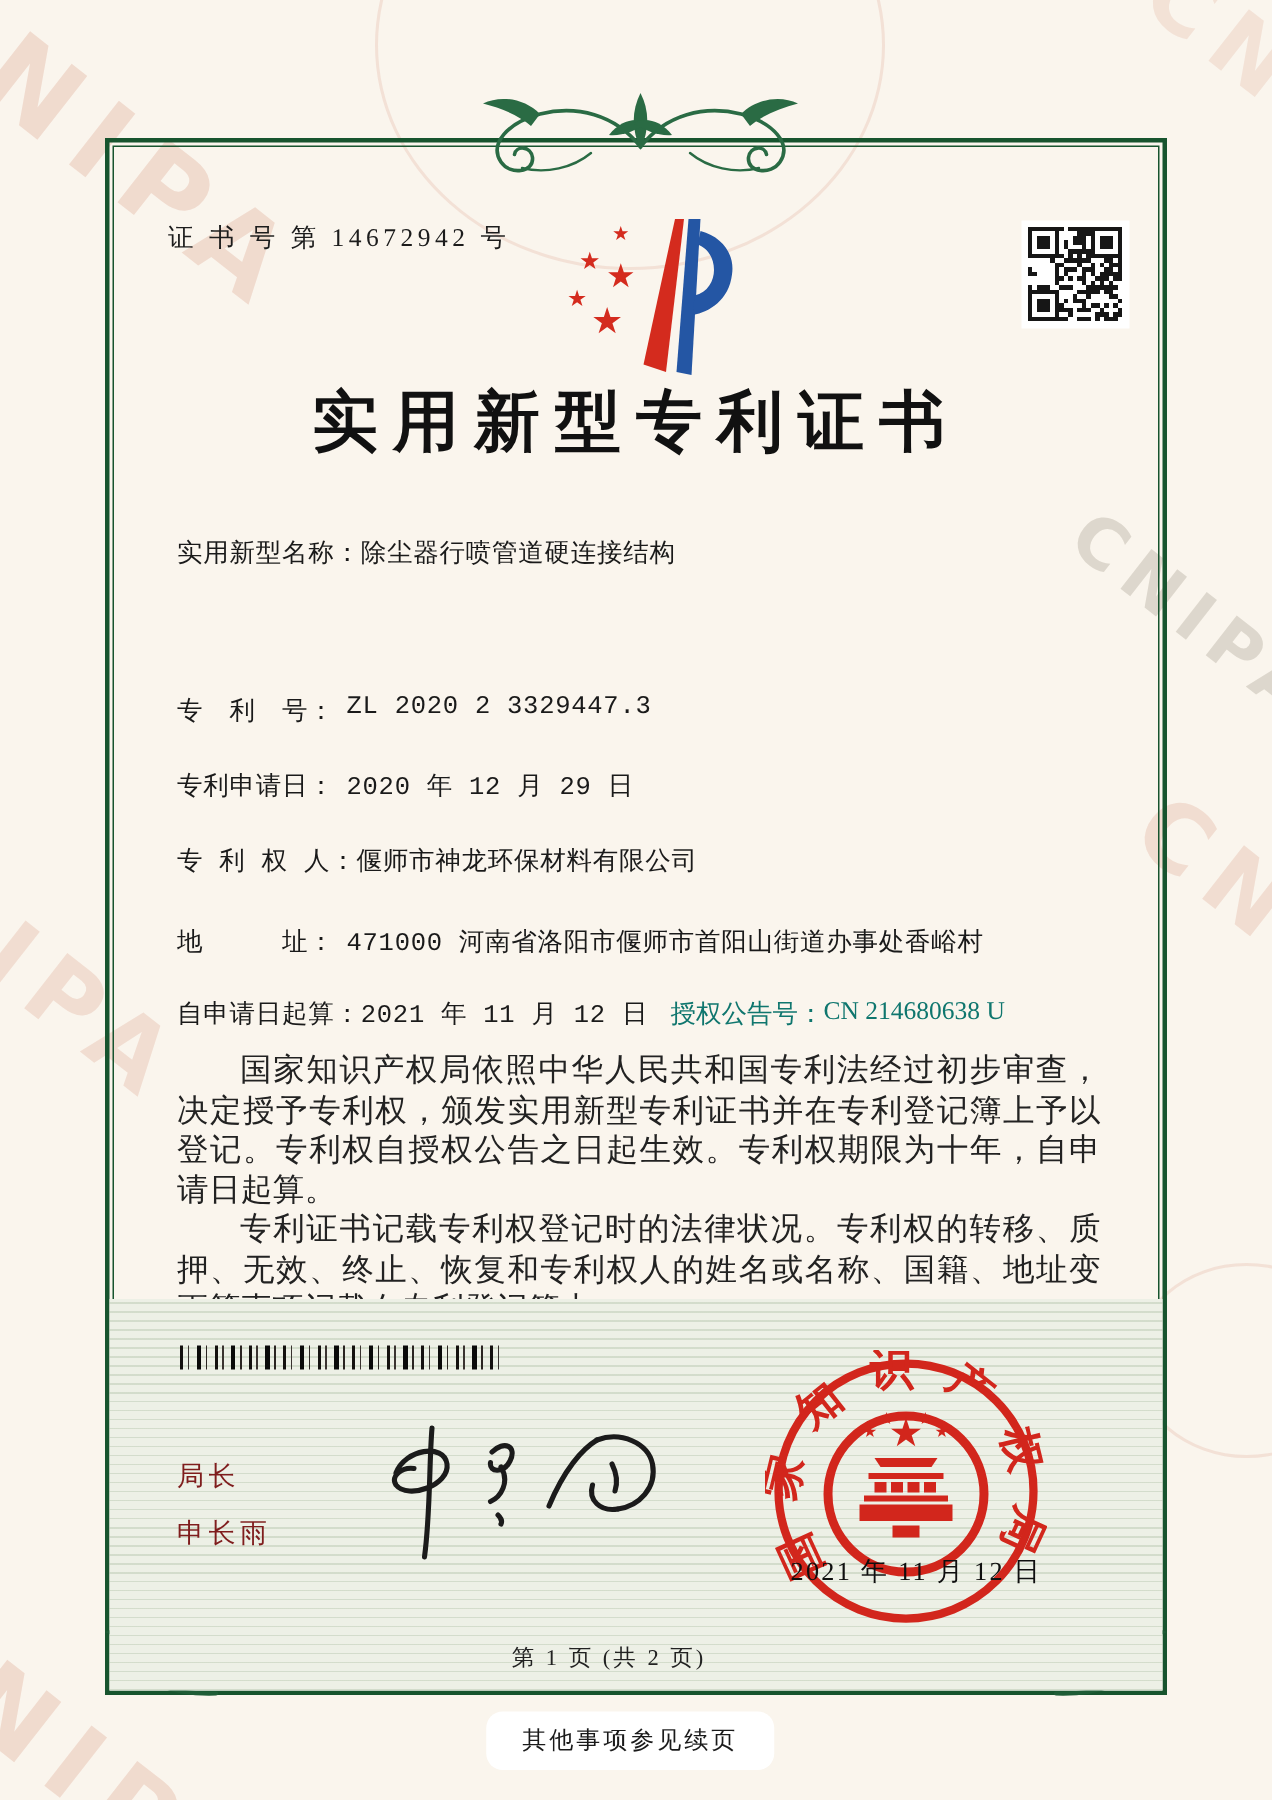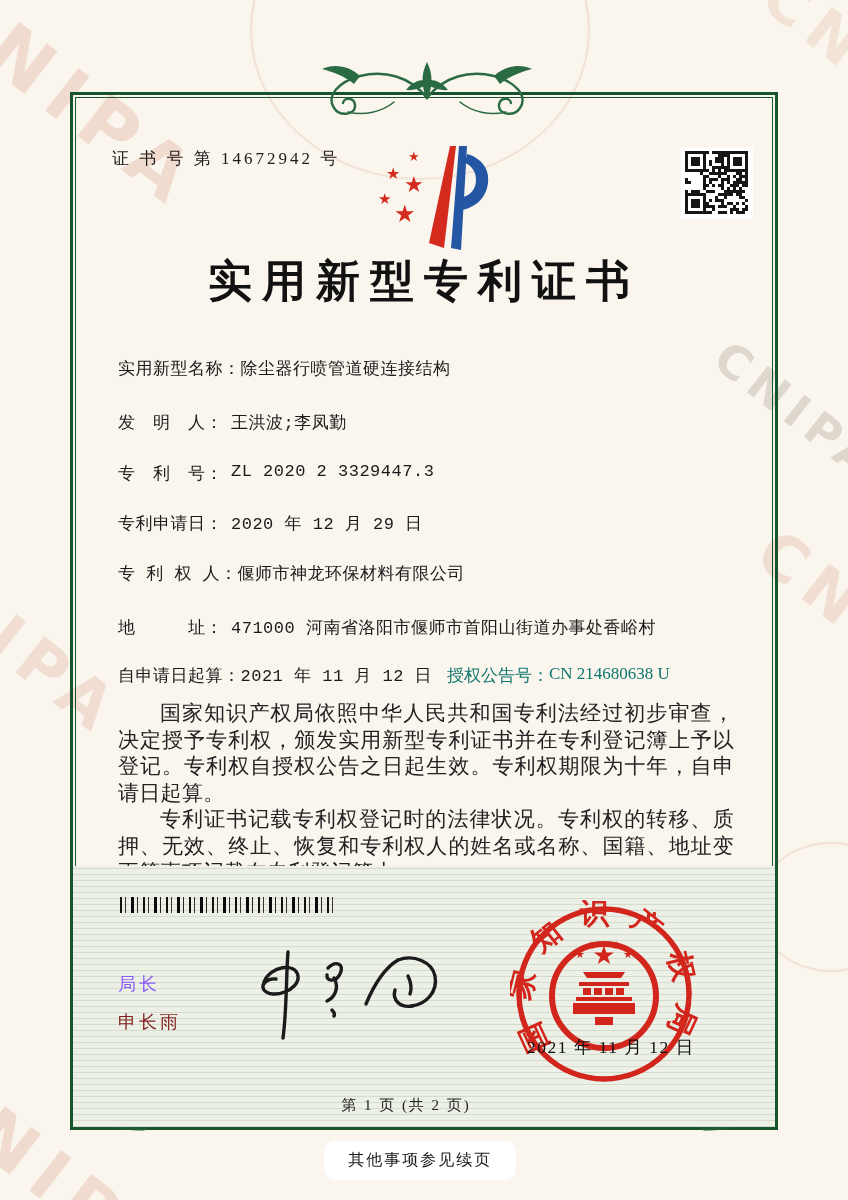--- a/index.html
+++ b/index.html
@@ -47,21 +47,21 @@
   .band { position:absolute; left:73px; top:866px; width:702px; height:261px;
           background-color:#edf0e6;
           background-image:repeating-linear-gradient(0deg, rgba(120,150,110,.22) 0 1px, rgba(0,0,0,0) 1px 6px);
   }
 
   .barcode { position:absolute; left:120px; top:897px; width:214px; height:16px;
     background-image:
       repeating-linear-gradient(90deg,#14110f 0 2px,rgba(0,0,0,0) 2px 5px,#3a3330 5px 6px,rgba(0,0,0,0) 6px 11px,#0a0a0a 11px 14px,rgba(0,0,0,0) 14px 17px,#2b2522 17px 18px,rgba(0,0,0,0) 18px 23px);
   }
 
-  .signer-title { position:absolute; left:118px; top:972px; font-size:18px; letter-spacing:3px; color:#8b5cf6; }
+  .signer-title { position:absolute; left:118px; top:972px; font-size:18px; letter-spacing:3px; color:#7f1d1d; }
   .signer-name  { position:absolute; left:118px; top:1010px; font-size:18px; letter-spacing:3px; color:#7f1d1d; }
   .signature { position:absolute; left:248px; top:946px; }
 
   .seal { position:absolute; left:510px; top:900px; }
   .seal-date { position:absolute; left:527px; top:1035px; font-size:17.5px; letter-spacing:1.5px; color:#0f0f0f; }
 
   .page-num { position:absolute; left:-18px; top:1096px; width:848px; text-align:center; font-size:15px; letter-spacing:2px; color:#222; }
 
   .note-box { position:absolute; left:50%; top:1141px; transform:translateX(-52%); background:#fff; padding:9px 24px;border-radius:11px; }
   .note-text { font-size:16px; letter-spacing:2px; color:#1a1a1a; }
@@ -384,24 +384,20 @@
         <rect x="19" y="20" width="1" height="1" fill="#161616"></rect>
       </svg>
   </div>
 
   <div class="title">实用新型专利证书</div>
 
   <div class="frow r0" style="left:118px;">
     <span class="flabel">实用新型名称：</span>
     <span class="fvalue">除尘器行喷管道硬连接结构</span>
   </div>
-  <div class="frow r1" style="left:118px;">
-    <span class="flabel">发　明　人：</span>
-    <span class="fvalue">王洪波;李凤勤</span>
-  </div>
   <div class="frow r2" style="left:118px;">
     <span class="flabel">专　利　号：</span>
     <span class="fvalue">ZL 2020 2 3329447.3</span>
   </div>
   <div class="frow r3" style="left:118px;">
     <span class="flabel">专利申请日：</span>
     <span class="fvalue">2020 年 12 月 29 日</span>
   </div>
   <div class="frow r4" style="left:118px;">
     <span class="flabel">专 利 权 人：</span>

